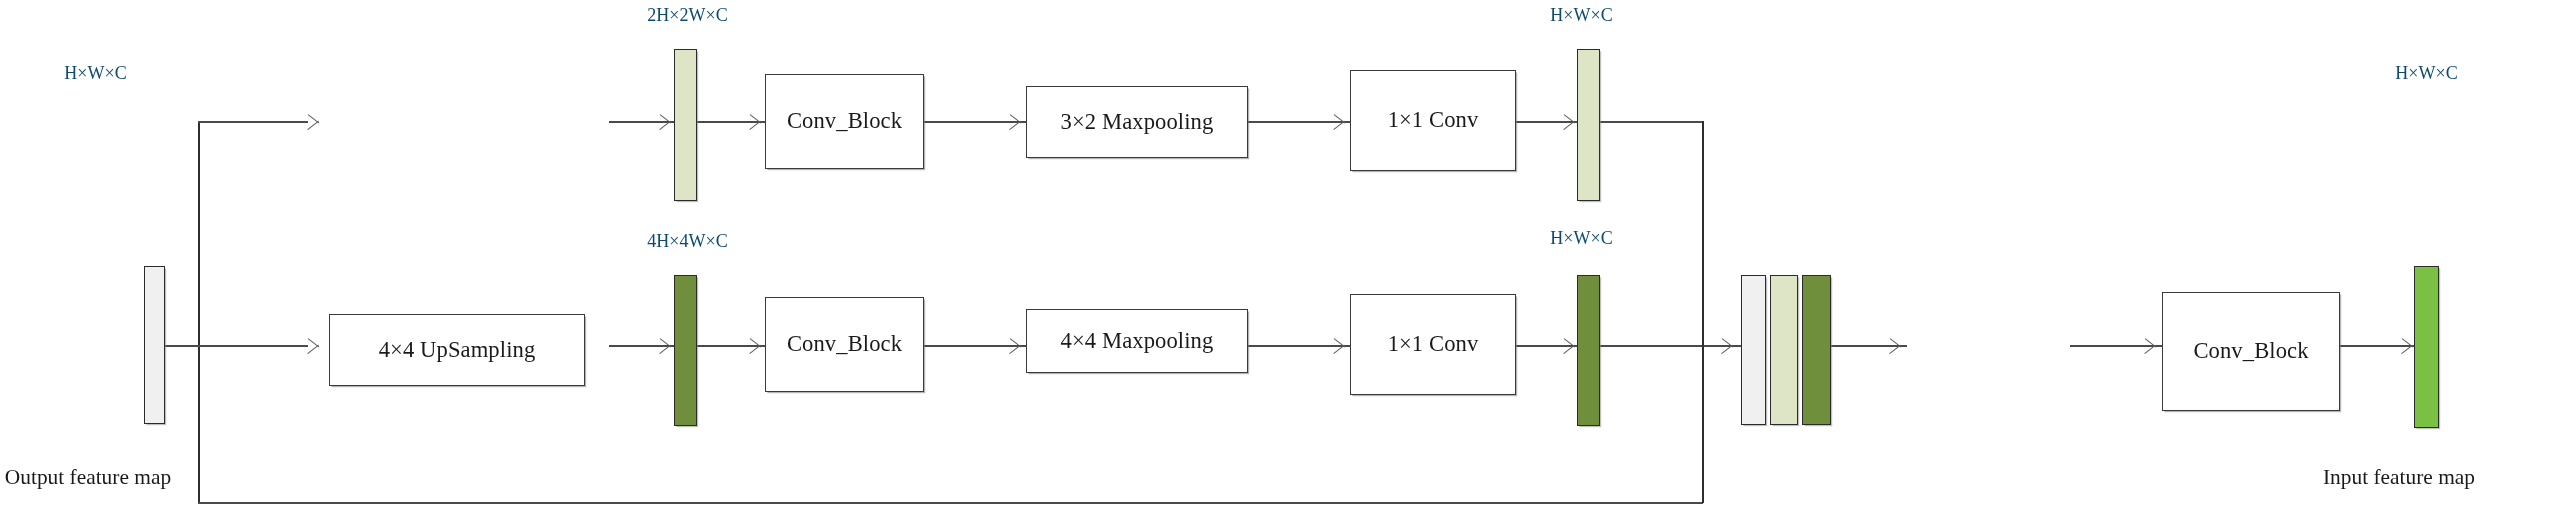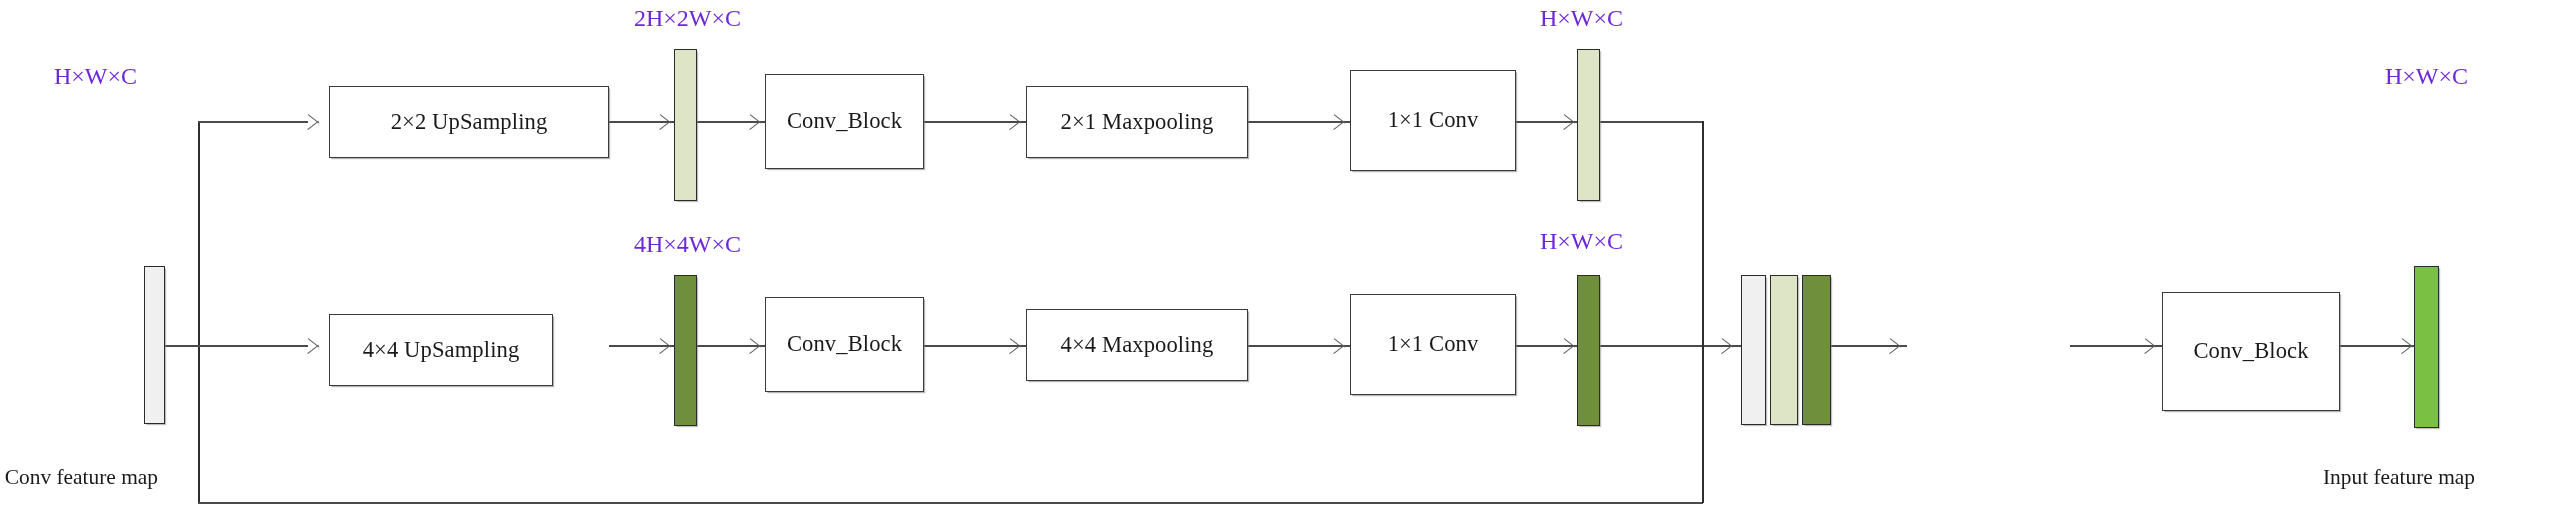--- a/index.html
+++ b/index.html
@@ -33,22 +33,22 @@
     letter-spacing: 0.1px;
   }
   .fmap {
     position: absolute;
     box-sizing: border-box;
     border: 1.2px solid #2b2b2b;
     box-shadow: 1.8px 1.8px 0 -0.6px rgba(140,140,140,0.55);
   }
   .dim-label {
     position: absolute;
-    font-size: 24px;
-    color: #6d28d9;
+    font-size: 18px;
+    color: #0c4a6e;
     white-space: nowrap;
     line-height: 1;
     text-align: center;
   }
   .caption {
     position: absolute;
     font-size: 21.4px;
     color: #1a1a1a;
     white-space: nowrap;
     line-height: 1;
@@ -141,56 +141,53 @@
   <div class="arrow-open" style="left:1890px; top:337px;"></div>
 
   <div class="hline" style="left:2070px; top:345px; width:92px;"></div>
   <div class="arrow-open" style="left:2145px; top:337px;"></div>
 
   <div class="hline" style="left:2340px; top:345px; width:78px;"></div>
   <div class="arrow-open" style="left:2402px; top:337px;"></div>
 
   <div class="dim-label" style="left:36px; top:64px; width:119px;">H×W×C</div>
   <div class="fmap" style="left:144px; top:266px; width:21.4px; height:158px; background:#f0f0f0;"></div>
-  <div class="caption" style="left:4.8px; top:467px;">Conv feature map</div>
-
-  <div class="box" style="left:329px; top:86px; width:280px; height:72px;">
-    <span class="box-label">2×2 UpSampling</span>
-  </div>
+  <div class="caption" style="left:4.8px; top:467px;">Output feature map</div>
+
 
   <div class="dim-label" style="left:625px; top:6px; width:125px; text-align:center;">2H×2W×C</div>
   <div class="fmap" style="left:674px; top:49px; width:22.6px; height:152px; background:#dde5c6;"></div>
 
   <div class="box" style="left:765px; top:74px; width:159px; height:95px;">
     <span class="box-label">Conv_Block</span>
   </div>
 
   <div class="box" style="left:1026px; top:86px; width:222px; height:72px;">
-    <span class="box-label">2×1 Maxpooling</span>
+    <span class="box-label">3×2 Maxpooling</span>
   </div>
 
   <div class="box" style="left:1350px; top:70px; width:166px; height:101px;">
     <span class="box-label">1×1 Conv</span>
   </div>
 
   <div class="dim-label" style="left:1519px; top:6px; width:125px; text-align:center;">H×W×C</div>
   <div class="fmap" style="left:1577px; top:49px; width:22.6px; height:152px; background:#dde5c6;"></div>
 
-  <div class="box" style="left:329px; top:314px; width:224px; height:72px;">
+  <div class="box" style="left:329px; top:314px; width:256px; height:72px;">
     <span class="box-label">4×4 UpSampling</span>
   </div>
 
   <div class="dim-label" style="left:625px; top:232px; width:125px; text-align:center;">4H×4W×C</div>
   <div class="fmap" style="left:674px; top:275px; width:22.6px; height:151px; background:#6f8f3d;"></div>
 
   <div class="box" style="left:765px; top:297px; width:159px; height:95px;">
     <span class="box-label">Conv_Block</span>
   </div>
 
-  <div class="box" style="left:1026px; top:309px; width:222px; height:72px;">
+  <div class="box" style="left:1026px; top:309px; width:222px; height:64px;">
     <span class="box-label">4×4 Maxpooling</span>
   </div>
 
   <div class="box" style="left:1350px; top:294px; width:166px; height:101px;">
     <span class="box-label">1×1 Conv</span>
   </div>
 
   <div class="dim-label" style="left:1519px; top:229px; width:125px; text-align:center;">H×W×C</div>
   <div class="fmap" style="left:1577px; top:275px; width:22.6px; height:151px; background:#6f8f3d;"></div>
 

